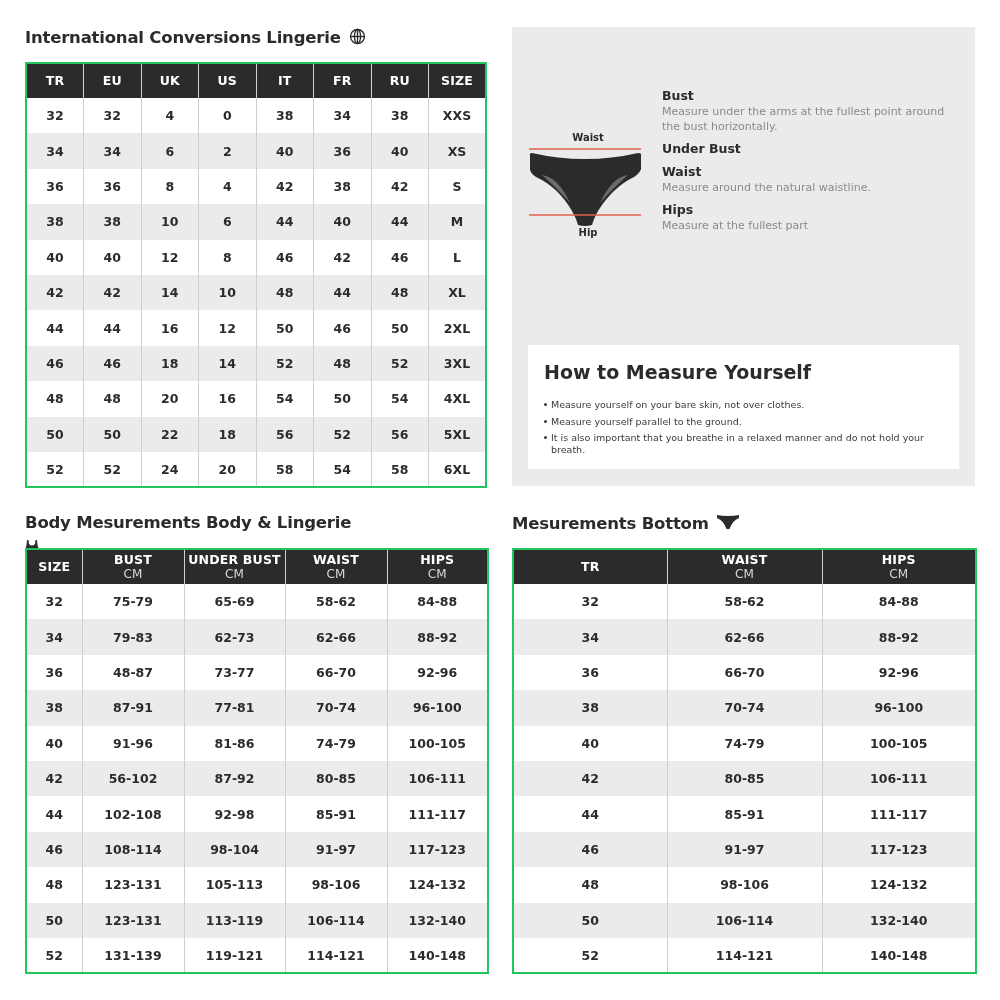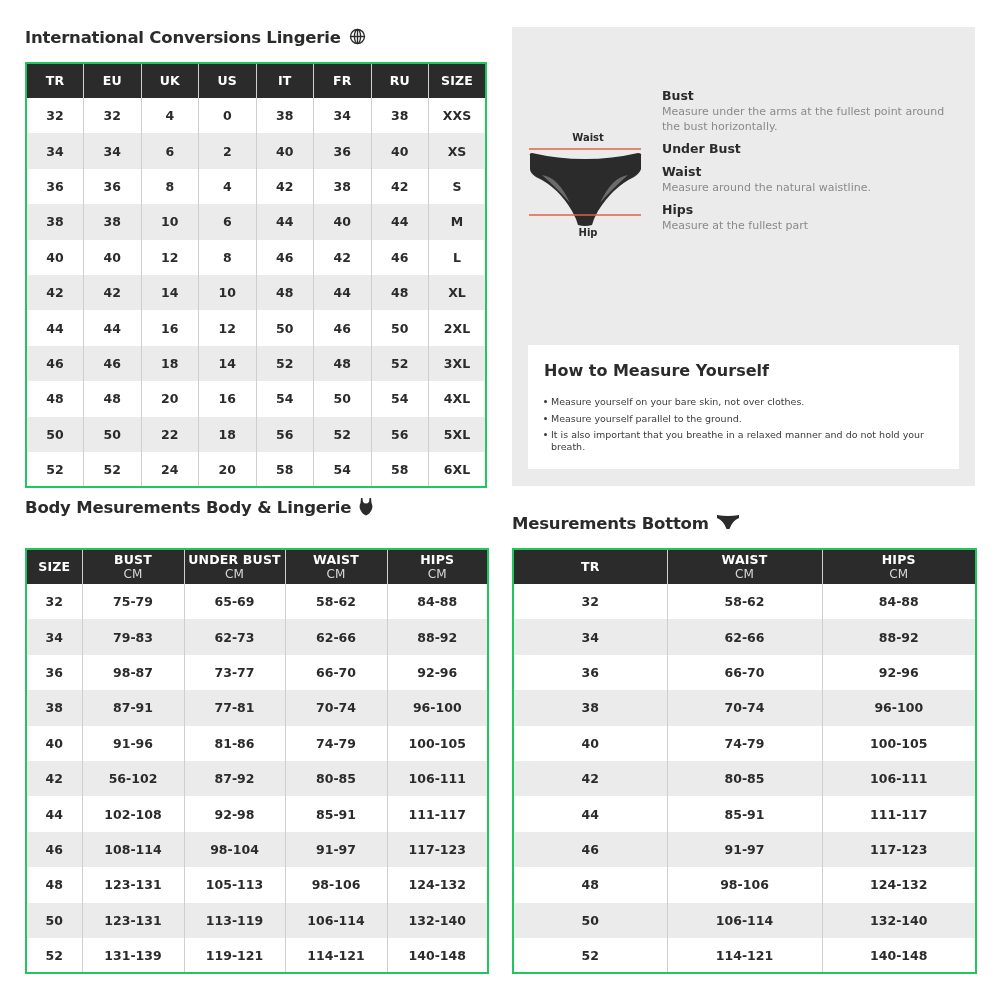--- a/index.html
+++ b/index.html
@@ -94,21 +94,21 @@
   }
 
   .howto-box {
     position: absolute;
     left: 16px; top: 318px;
     width: 431px; height: 124px;
     background: #ffffff;
     padding: 16px 16px 0 16px;
   }
   .howto-title {
-    font-size: 16px;
+    font-size: 19px;
     font-weight: bold;
     color: #2b2b2b;
     margin-bottom: 7px;
   }
   .howto-list { list-style: none; margin-top: 16px; }
   .howto-list li {
     position: relative;
     font-size: 9.5px;
     color: #3a3a3a;
     line-height: 11.5px;
@@ -301,21 +301,21 @@
   <div class="howto-box">
     <div class="howto-title">How to Measure Yourself</div>
     <ul class="howto-list">
       <li>Measure yourself on your bare skin, not over clothes.</li>
       <li>Measure yourself parallel to the ground.</li>
       <li>It is also important that you breathe in a relaxed manner and do not hold your breath.</li>
     </ul>
   </div>
 </div>
 
-<div class="section-title" style="left:25px; top:498px;">
+<div class="section-title" style="left:25px; top:513px;flex-direction:column;">
   <span>Body Mesurements Body &amp; Lingerie</span>
   <span>
     <svg width="14" height="18" viewBox="0 0 14 18">
       <path d="M2 0 L3.5 0 L4 4 Q7 7 10 4 L10.5 0 L12 0 L12.5 5 Q14 8 13 11 Q11 16 7 17.5 Q3 16 1 11 Q0 8 1.5 5 Z" fill="#2b2b2b"></path>
     </svg>
   </span>
 </div>
 
 <table class="size-table" id="body-table" style="left:25px; top:548px; width:462px;">
   <colgroup>
@@ -344,21 +344,21 @@
       </tr>
       <tr class="even" style="height: 35.4px;">
         <td>34</td>
         <td>79-83</td>
         <td>62-73</td>
         <td>62-66</td>
         <td>88-92</td>
       </tr>
       <tr class="odd" style="height: 35.4px;">
         <td>36</td>
-        <td>98-87</td>
+        <td>48-87</td>
         <td>73-77</td>
         <td>66-70</td>
         <td>92-96</td>
       </tr>
       <tr class="even" style="height: 35.4px;">
         <td>38</td>
         <td>87-91</td>
         <td>77-81</td>
         <td>70-74</td>
         <td>96-100</td>

